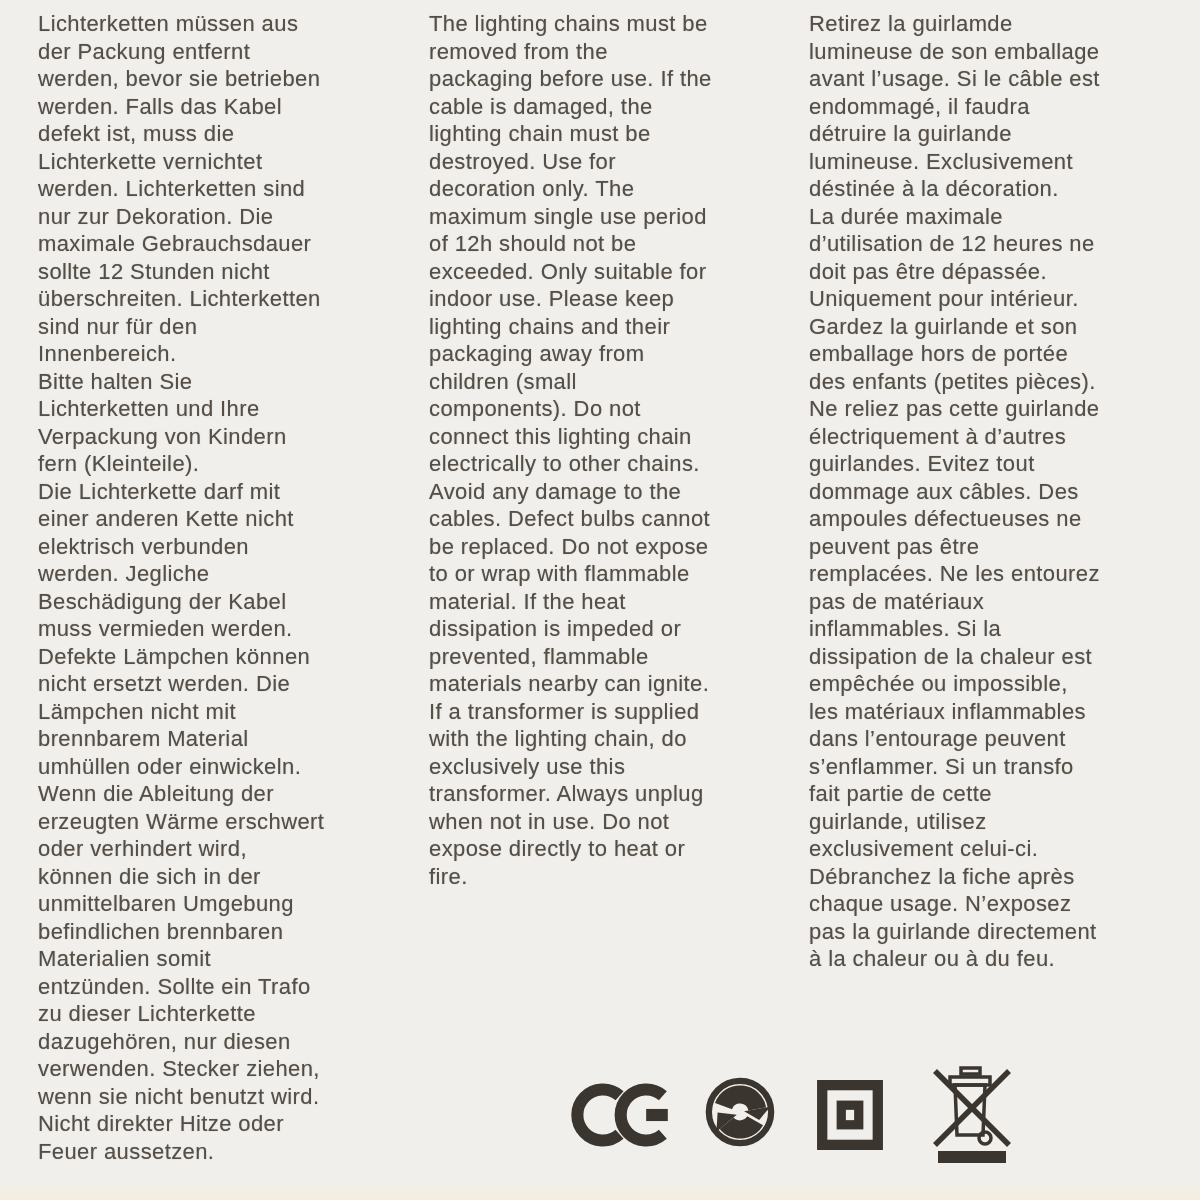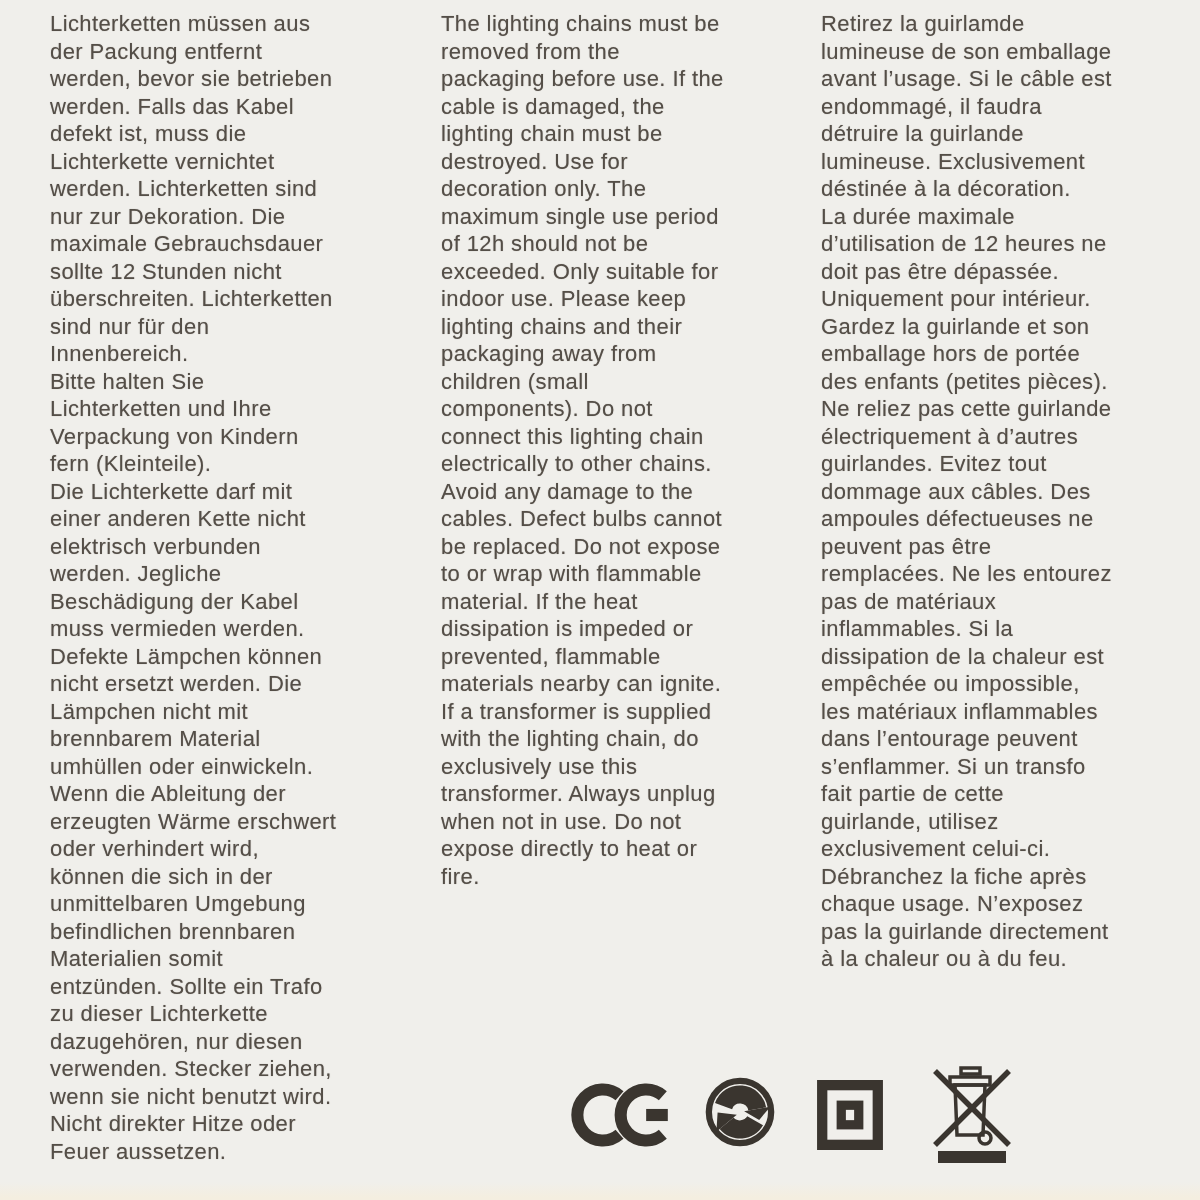--- a/index.html
+++ b/index.html
@@ -8,21 +8,20 @@
     background:#f0efeb;
     font-family:"Liberation Sans",sans-serif;
   }
   .sheet{position:absolute;inset:0;}
   .col{
     position:absolute;top:10px;
     font-size:22px;line-height:27.5px;letter-spacing:0.4px;
     color:#544e47;
     white-space:pre;
     text-shadow:0 0 1px rgba(86,78,70,0.45);
-    margin-left:12px;
   }
   .col-de{left:38px;}
   .col-en{left:429px;}
   .col-fr{left:809px;}
   .icon{position:absolute;display:block;}
   .icon svg{display:block;width:100%;height:100%;}
   .icon-ce{left:571px;top:1083px;width:107px;height:64px;}
   .icon-greendot{left:705px;top:1077px;width:70px;height:70px;}
   .icon-classii{left:817px;top:1080px;width:66px;height:70px;}
   .icon-weee{left:933px;top:1064px;width:78px;height:102px;}

